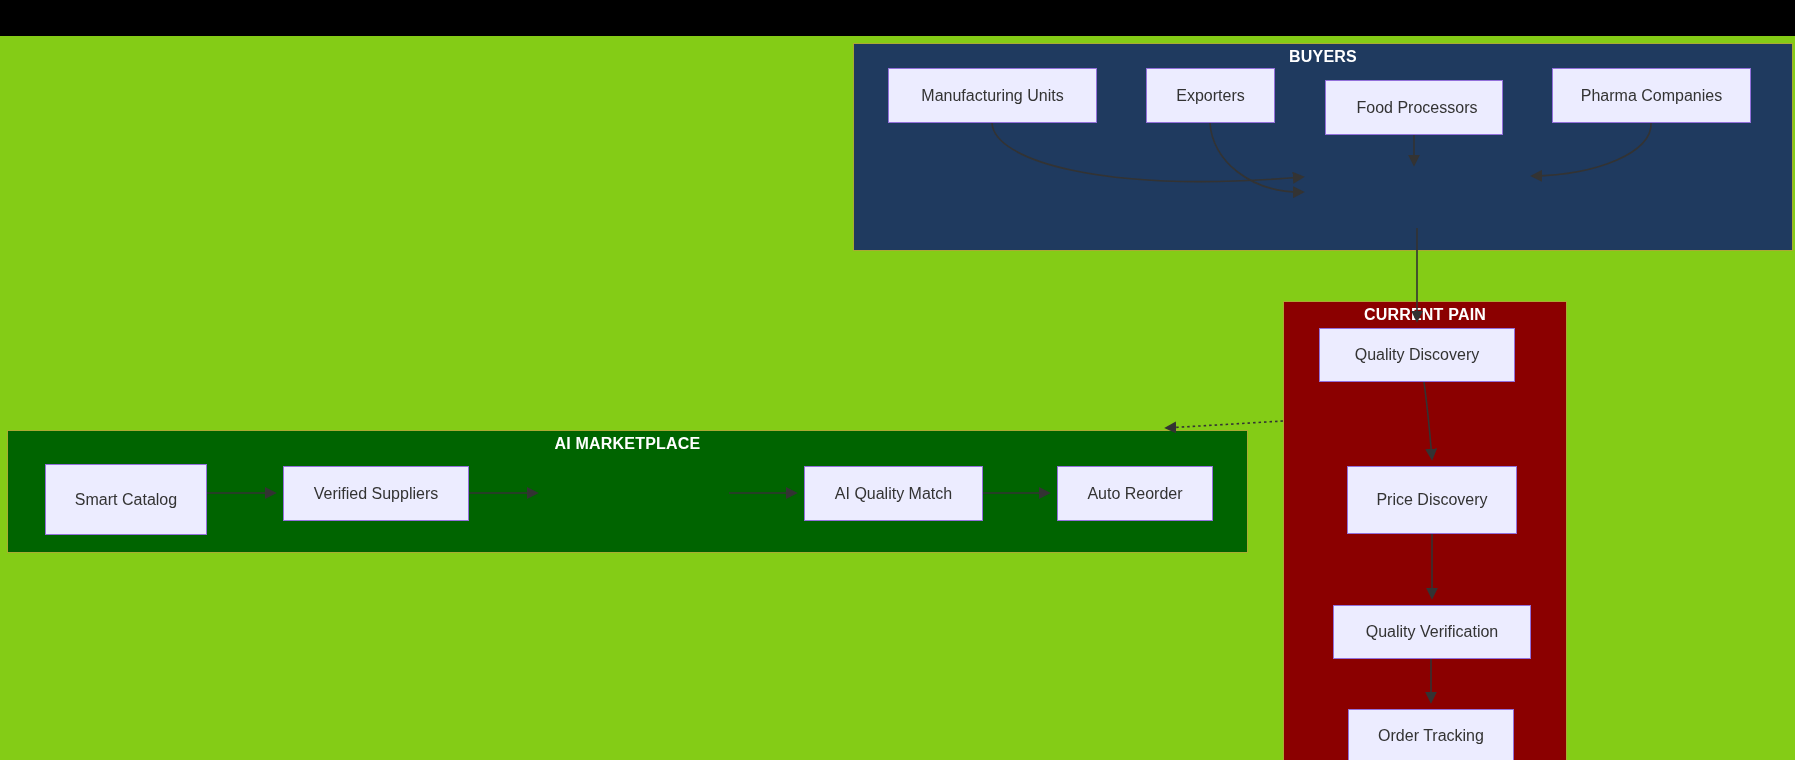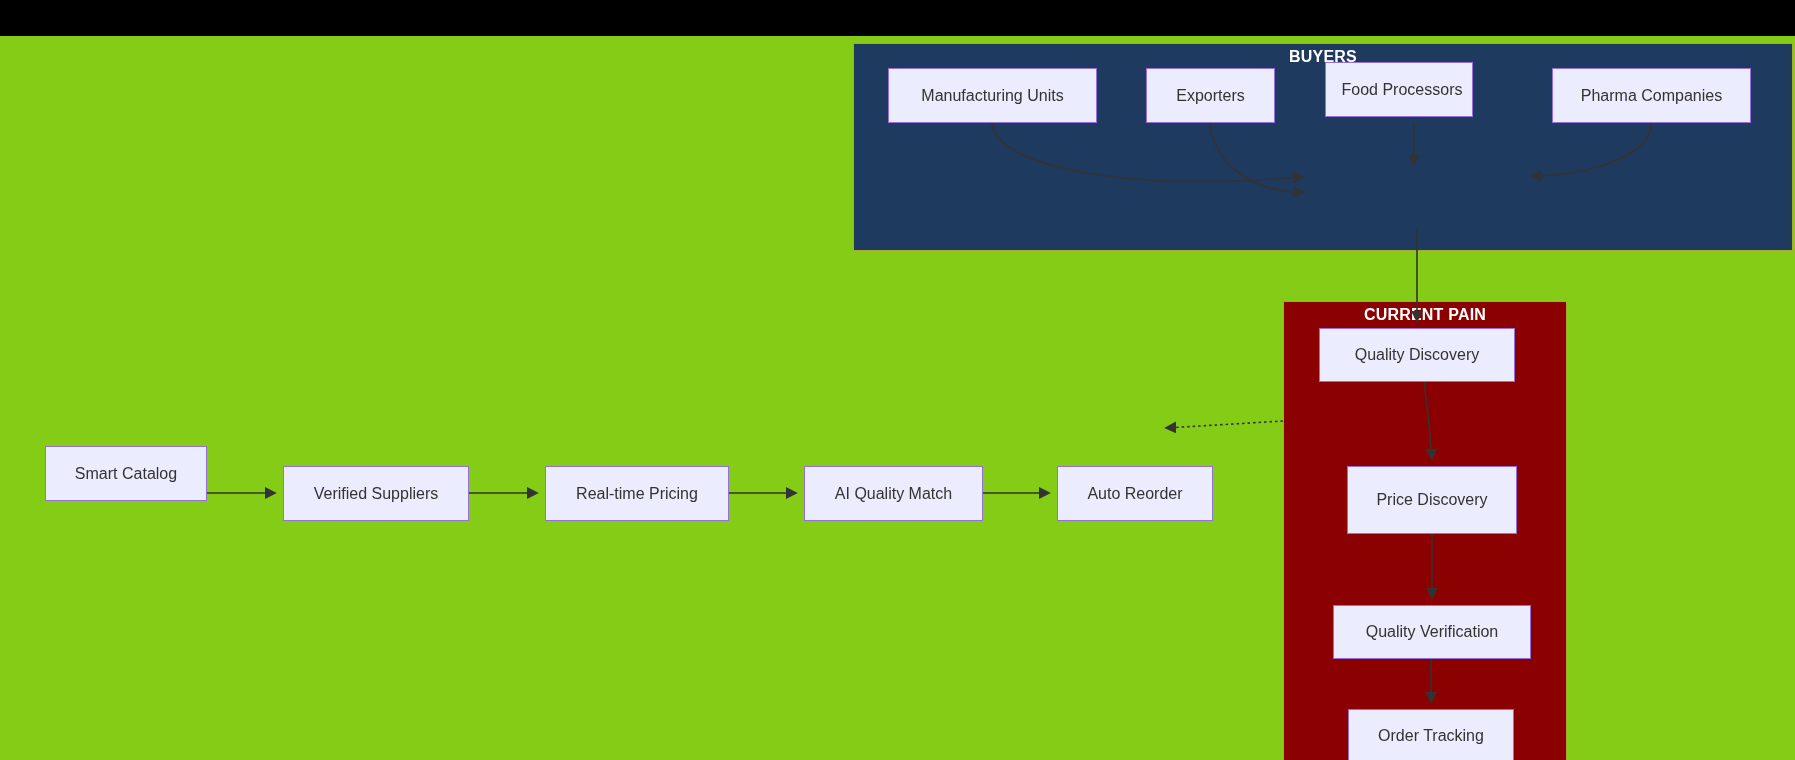--- a/index.html
+++ b/index.html
@@ -74,20 +74,23 @@
 <div class="stage">
 
   <div class="cluster cluster-buyers">
     <div class="cluster-title">BUYERS</div>
   </div>
 
   <div class="cluster cluster-currentpain">
     <div class="cluster-title">CURRENT PAIN</div>
   </div>
 
+  <div class="cluster cluster-marketplace">
+    <div class="cluster-title">AI MARKETPLACE</div>
+  </div>
 
   <svg class="edges" viewBox="0 0 1795 760">
     <defs>
       <marker id="arrow" viewBox="0 0 10 10" refX="8.5" refY="5" markerWidth="7.5" markerHeight="7.5" orient="auto-start-reverse">
         <path d="M 0 0 L 10 5 L 0 10 z" fill="#333333"></path>
       </marker>
     </defs>
     <path class="edge" d="M 992 87 C 994 124, 1100 158, 1303 141" marker-end="url(#arrow)"></path>
     <path class="edge" d="M 1210 87 C 1212 124, 1250 157, 1303 156" marker-end="url(#arrow)"></path>
     <path class="edge" d="M 1414 87 L 1414 129" marker-end="url(#arrow)"></path>
@@ -98,27 +101,26 @@
     <path class="edge" d="M 1431 623 L 1431 666" marker-end="url(#arrow)"></path>
     <path class="edge dotted" d="M 1283 385 L 1166 392" marker-end="url(#arrow)"></path>
     <path class="edge" d="M 207 457 L 275 457" marker-end="url(#arrow)"></path>
     <path class="edge" d="M 469 457 L 537 457" marker-end="url(#arrow)"></path>
     <path class="edge" d="M 729 457 L 796 457" marker-end="url(#arrow)"></path>
     <path class="edge" d="M 983 457 L 1049 457" marker-end="url(#arrow)"></path>
   </svg>
 
   <div class="node" style="left:888px; top:32px; width:209px; height:55px;">Manufacturing Units</div>
   <div class="node" style="left:1146px; top:32px; width:129px; height:55px;">Exporters</div>
-  <div class="node" style="left:1325px; top:26px; width:148px; height:55px;padding-left:6px;">Food Processors</div>
+  <div class="node" style="left:1325px; top:44px; width:178px; height:55px;padding-left:6px;">Food Processors</div>
   <div class="node" style="left:1552px; top:32px; width:199px; height:55px;">Pharma Companies</div>
 
   <div class="node" style="left:1319px; top:292px; width:196px; height:54px;">Quality Discovery</div>
   <div class="node" style="left:1347px; top:430px; width:170px; height:68px;">Price Discovery</div>
   <div class="node" style="left:1348px; top:673px; width:166px; height:54px;">Order Tracking</div>
   <div class="node" style="left:1333px; top:569px; width:198px; height:54px;">Quality Verification</div>
 
-  <div class="node" style="left:45px; top:410px; width:162px; height:55px;">Smart Catalog</div>
+  <div class="node" style="left:45px; top:428px; width:162px; height:71px;">Smart Catalog</div>
   <div class="node" style="left:283px; top:430px; width:186px; height:55px;">Verified Suppliers</div>
-  <div class="node" style="left:545px; top:430px; width:184px; height:55px;">Real-time Pricing</div>
   <div class="node" style="left:804px; top:430px; width:179px; height:55px;">AI Quality Match</div>
   <div class="node" style="left:1057px; top:430px; width:156px; height:55px;">Auto Reorder</div>
 
 </div>
 
 </body></html>

